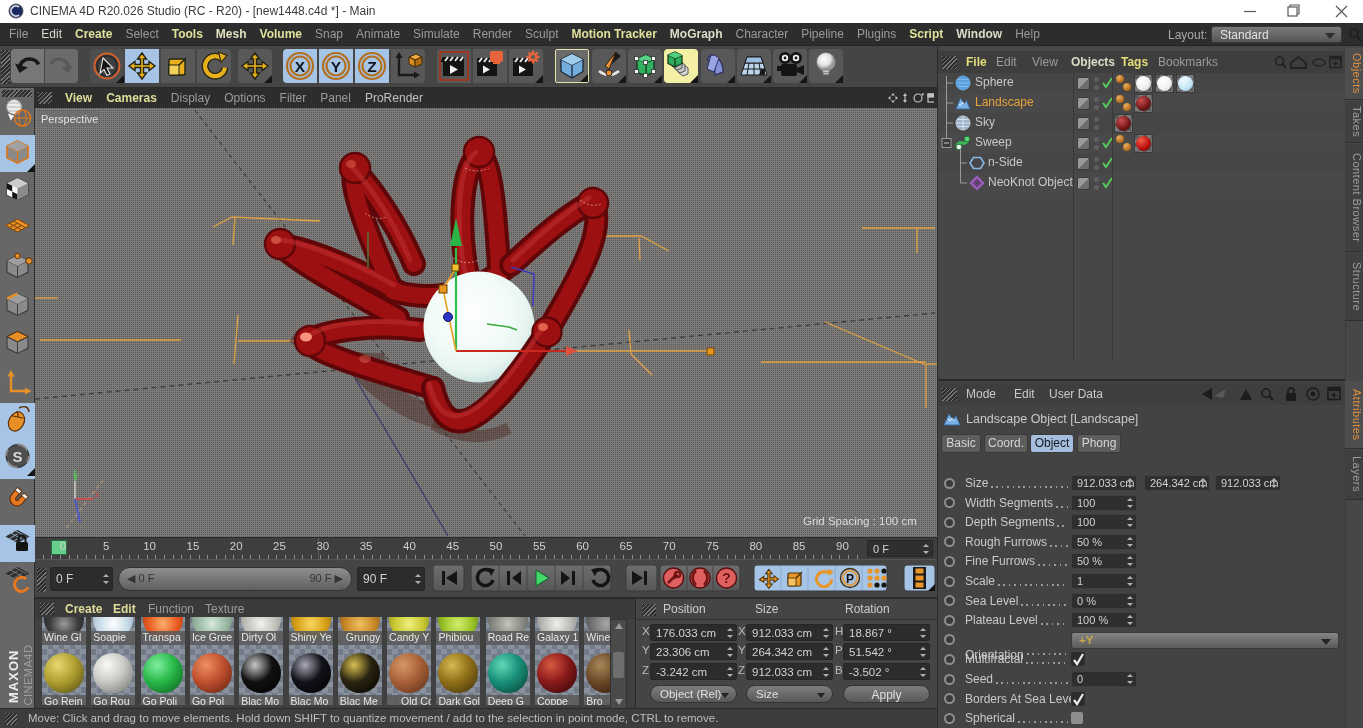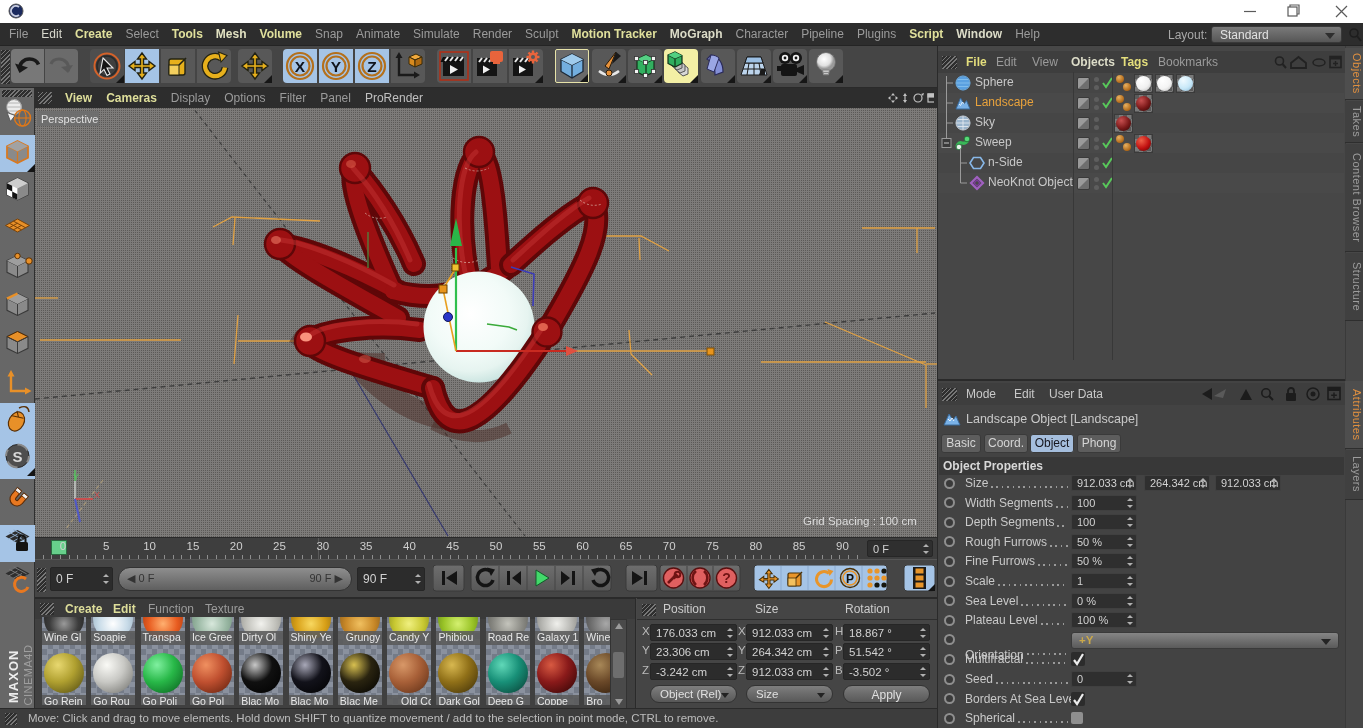--- a/index.html
+++ b/index.html
@@ -17,20 +17,21 @@
 .vtab{position:absolute;left:1345px;width:18px;color:#9d9d9d;font-size:11px;writing-mode:vertical-rl;text-align:center;background:#404040;border-bottom:1px solid #2e2e2e;letter-spacing:.5px}
 </style></head>
 <body>
 
 <div class="abs" style="left:0;top:0;width:1363px;height:23px;background:#ffffff">
  <svg class="abs" style="left:8px;top:3px" width="16" height="16" viewBox="0 0 16 16">
    <circle cx="8" cy="8" r="7" fill="#1b2a5e"></circle>
       <circle cx="8" cy="8" r="7" fill="none" stroke="#555" stroke-width="1"></circle>
    <path d="M11 4a5 5 0 1 0 0 8" fill="none" stroke="#c8cde0" stroke-width="2"></path>
  </svg>
+ <div class="abs" style="left:30px;top:4px;font-size:12px;color:#3c3c3c">CINEMA 4D R20.026 Studio (RC - R20) - [new1448.c4d *] - Main</div>
  <svg class="abs" style="left:1238px;top:0" width="125" height="23" viewBox="0 0 125 23">
    <line x1="6" y1="11.5" x2="18" y2="11.5" stroke="#5a5a5a" stroke-width="1.2"></line>
    <rect x="50" y="7" width="9" height="9" fill="none" stroke="#5a5a5a" stroke-width="1.2"></rect>
    <path d="M52 7v-2h9v9h-2" fill="none" stroke="#5a5a5a" stroke-width="1.2"></path>
    <path d="M98 6l11 11M109 6L98 17" stroke="#5a5a5a" stroke-width="1.2"></path>
  </svg>
 </div>
 
 <div class="abs" style="left:0;top:23px;width:1363px;height:23px;background:#2d2d2d;border-bottom:1px solid #242424">
  <div class="abs" style="left:9px;top:4px;white-space:nowrap;font-size:12px">
@@ -1021,21 +1022,20 @@
   </div>
   <svg class="abs" style="left:5px;top:29px" width="18" height="17" viewBox="0 0 18 17">
         <path d="M1 15L6 4l4 6 3-4 4 9z" fill="#7ab2e8" stroke="#3a6a9a" stroke-width="1"></path>
         <path d="M5 9l2 2 2-3 2 3" fill="none" stroke="#eaf4fc" stroke-width="1"></path>
       </svg>
   <span class="abs" style="left:28px;top:31px;font-size:12.5px;color:#c9c9c9">Landscape Object [Landscape]</span>
   <div class="abs" style="left:3px;top:53px;width:40px;height:19px;background:#5d5d5d;border:1px solid #3a3a3a;border-radius:3px;color:#d5d5d5;font-size:12px;text-align:center;line-height:17px">Basic</div>
   <div class="abs" style="left:46px;top:53px;width:44px;height:19px;background:#5d5d5d;border:1px solid #3a3a3a;border-radius:3px;color:#d5d5d5;font-size:12px;text-align:center;line-height:17px">Coord.</div>
   <div class="abs" style="left:92px;top:53px;width:44px;height:19px;background:#a5bedd;border:1px solid #3a3a3a;border-radius:3px;color:#16161e;font-size:12px;text-align:center;line-height:17px">Object</div>
   <div class="abs" style="left:139px;top:53px;width:44px;height:19px;background:#5d5d5d;border:1px solid #3a3a3a;border-radius:3px;color:#d5d5d5;font-size:12px;text-align:center;line-height:17px">Phong</div>
-  <div class="abs" style="left:1px;top:76px;width:405px;height:18px;background:#383838;color:#d8d8d8;font-size:12px;font-weight:bold;line-height:18px;padding-left:4px">Object Properties</div>
   <div class="abs" style="left:0;top:0;width:408px;height:349px">
         <div class="abs" style="left:6px;top:96.5px;width:11px;height:11px;border-radius:50%;border:2.5px solid #8f8f8f;background:#3a3a3a;box-sizing:border-box"></div>
         <div class="abs" style="left:27px;top:94.0px;width:104px;height:16px;display:flex;align-items:flex-end">
           <span style="font-size:12px;color:#c9c9c9;white-space:nowrap;line-height:15px;flex-shrink:0">Size</span>
           <span style="flex:1;height:2px;margin:0 1px 3px 3px;background:repeating-linear-gradient(90deg,#9a9a9a 0 1.6px,transparent 1.6px 5.4px)"></span>
         </div>
         <div class="pfld" style="left:133px;top:94.0px;width:66px">
           <span class="tx" style="position:absolute;left:5px;top:1px">912.033 cm</span>
           <span class="spn"></span>
         </div>

